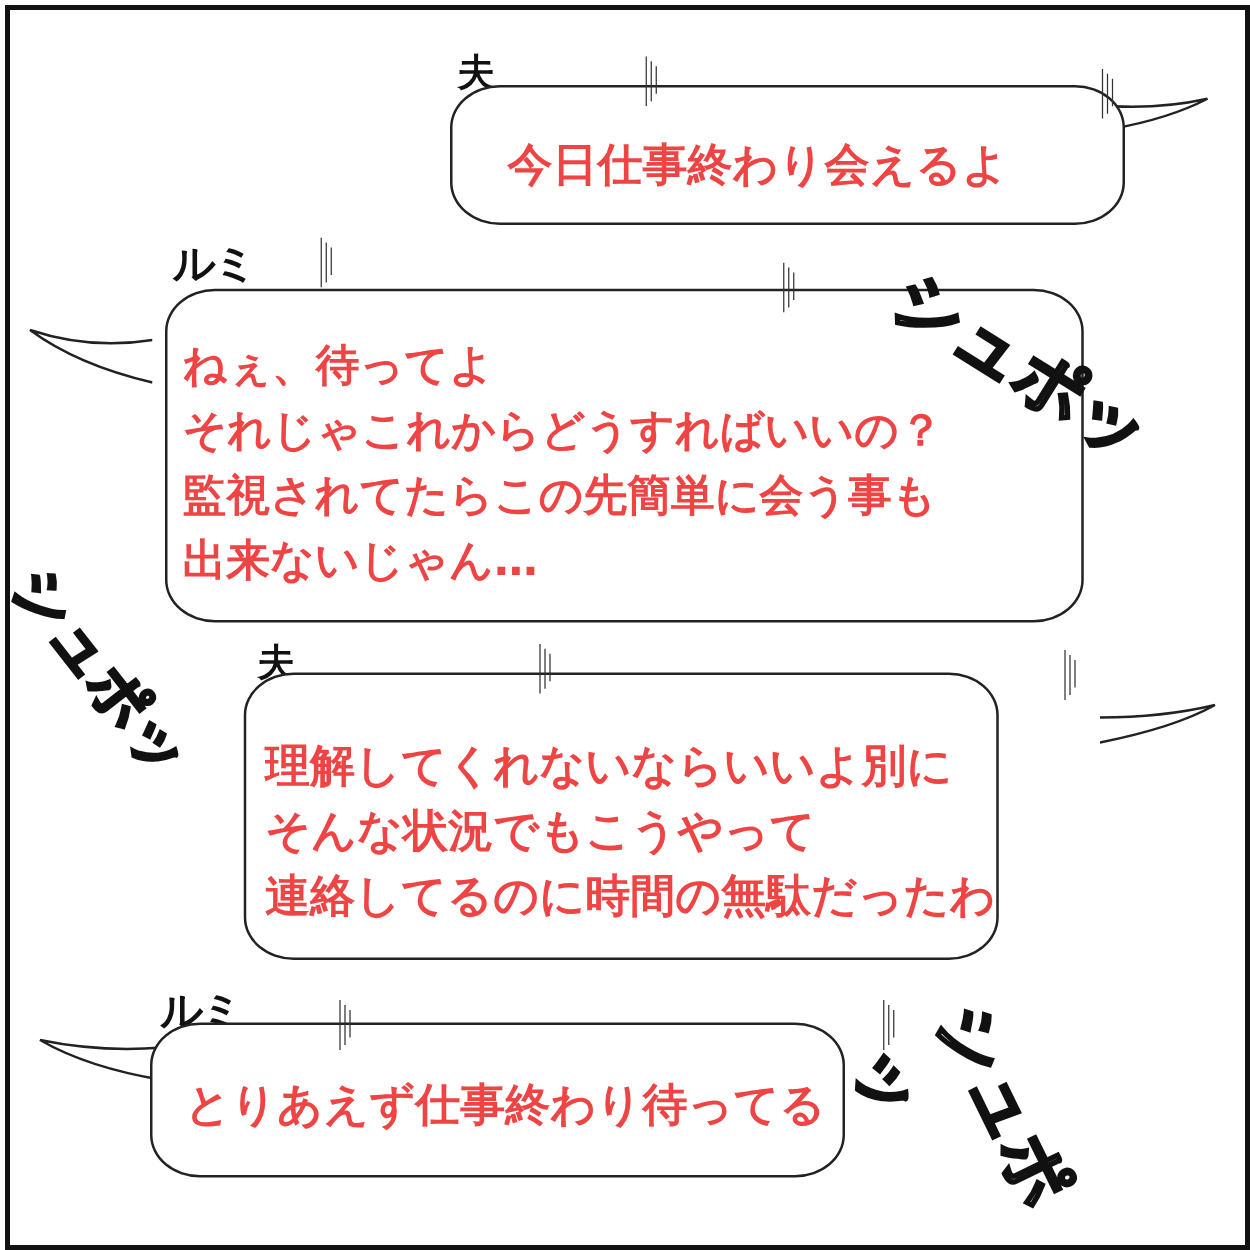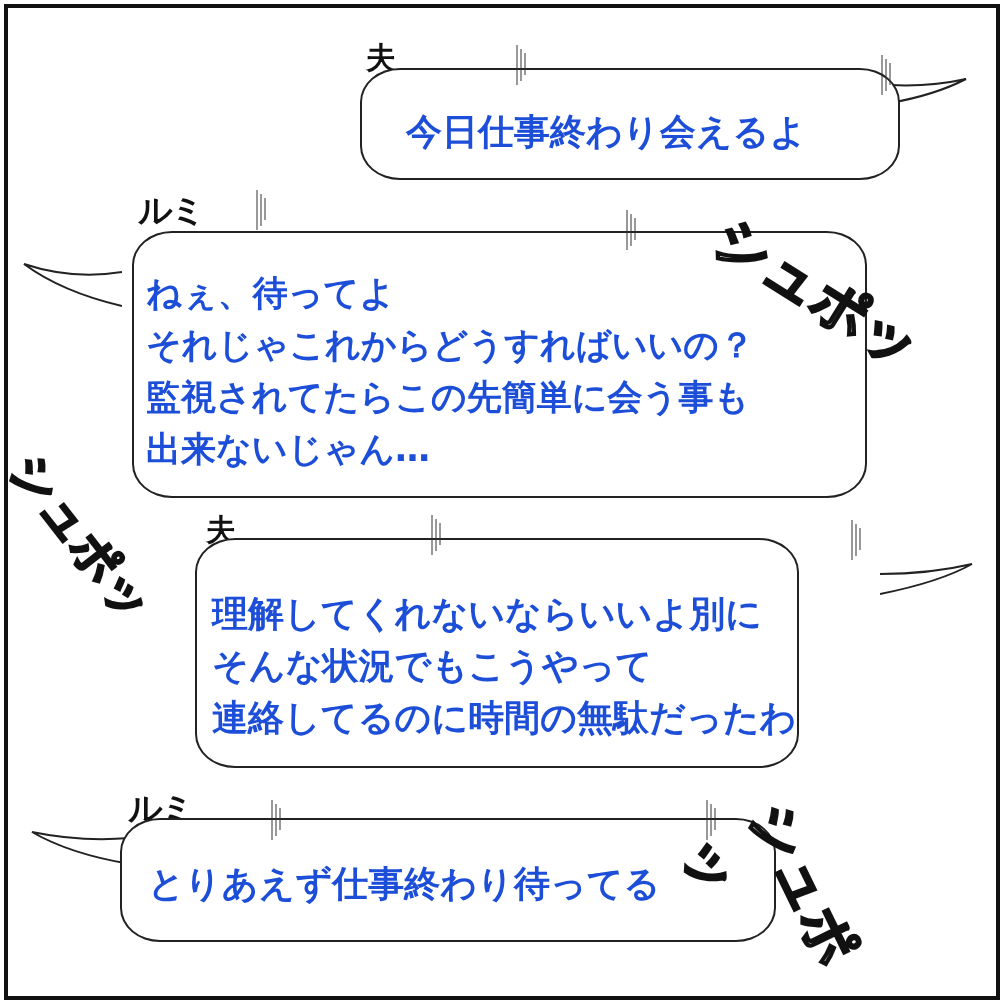--- a/index.html
+++ b/index.html
@@ -2,21 +2,21 @@
 <html><head>
   <meta charset="utf-8">
   <style>
     html, body { margin: 0; padding: 0; background: #ffffff; }
     body { width: 1000px; height: 1000px; position: relative; overflow: hidden;
            font-family: "DejaVu Sans", sans-serif; }
     .frame { position: absolute; left: 4px; top: 4px; width: 988px; height: 988px;
              border: 4px solid #111; background: #fff; }
     .bubble { position: absolute; background: #fff; border: 2px solid #222;
               border-radius: 40px / 34px; box-sizing: border-box; }
-    .bubble .text { position: absolute; color: #1d4ed8; font-weight: bold;
+    .bubble .text { position: absolute; color: #ef4444; font-weight: bold;
                     white-space: pre; font-family: "DejaVu Sans", sans-serif; }
     .speaker { position: absolute; font-weight: 900; color: #111;
                font-family: "DejaVu Sans", sans-serif; letter-spacing: -2px; }
     .tail { position: absolute; }
     .sfx { position: absolute; font-weight: bold; color: #fff;
            -webkit-text-stroke: 2.5px #111; font-family: "DejaVu Sans", sans-serif; }
     .hatch { position: absolute; width: 12px; height: 40px; }
   </style>
 </head>
 <body>
@@ -49,21 +49,21 @@
 <div class="bubble" style="left:195px; top:538px; width:604px; height:230px;">
   <div class="text" style="left:15px; top:48px; font-size:36px; line-height:52px;">理解してくれないならいいよ別に
 そんな状況でもこうやって
 連絡してるのに時間の無駄だったわ</div>
 </div>
 
 <div class="speaker" style="left:128px; top:786px; font-size:34px;">ルミ</div>
 <svg class="tail" style="left:30px; top:830px;" width="100" height="40">
   <path d="M100,8 Q50,12 2,2 Q40,24 100,34" fill="#fff" stroke="#222" stroke-width="2"></path>
 </svg>
-<div class="bubble" style="left:120px; top:818px; width:656px; height:124px;">
+<div class="bubble" style="left:120px; top:818px; width:556px; height:124px;">
   <div class="text" style="left:26px; top:40px; font-size:36px;">とりあえず仕事終わり待ってる</div>
 </div>
 
 <div class="sfx" style="left:740px; top:200px; font-size:56px; transform:rotate(32deg); transform-origin:left top;">シュポッ</div>
 <div class="sfx" style="left:46px; top:440px; font-size:48px; transform:rotate(52deg); transform-origin:left top;">シュポッ</div>
 <div class="sfx" style="left:800px; top:790px; font-size:56px; transform:rotate(64deg); transform-origin:left top;">シュポッ</div>
 
 <svg class="hatch" style="left:515px; top:45px;">
     <path d="M2,0 V40 M6,4 V36 M10,8 V30" stroke="#333" stroke-width="1"></path>
   </svg>

